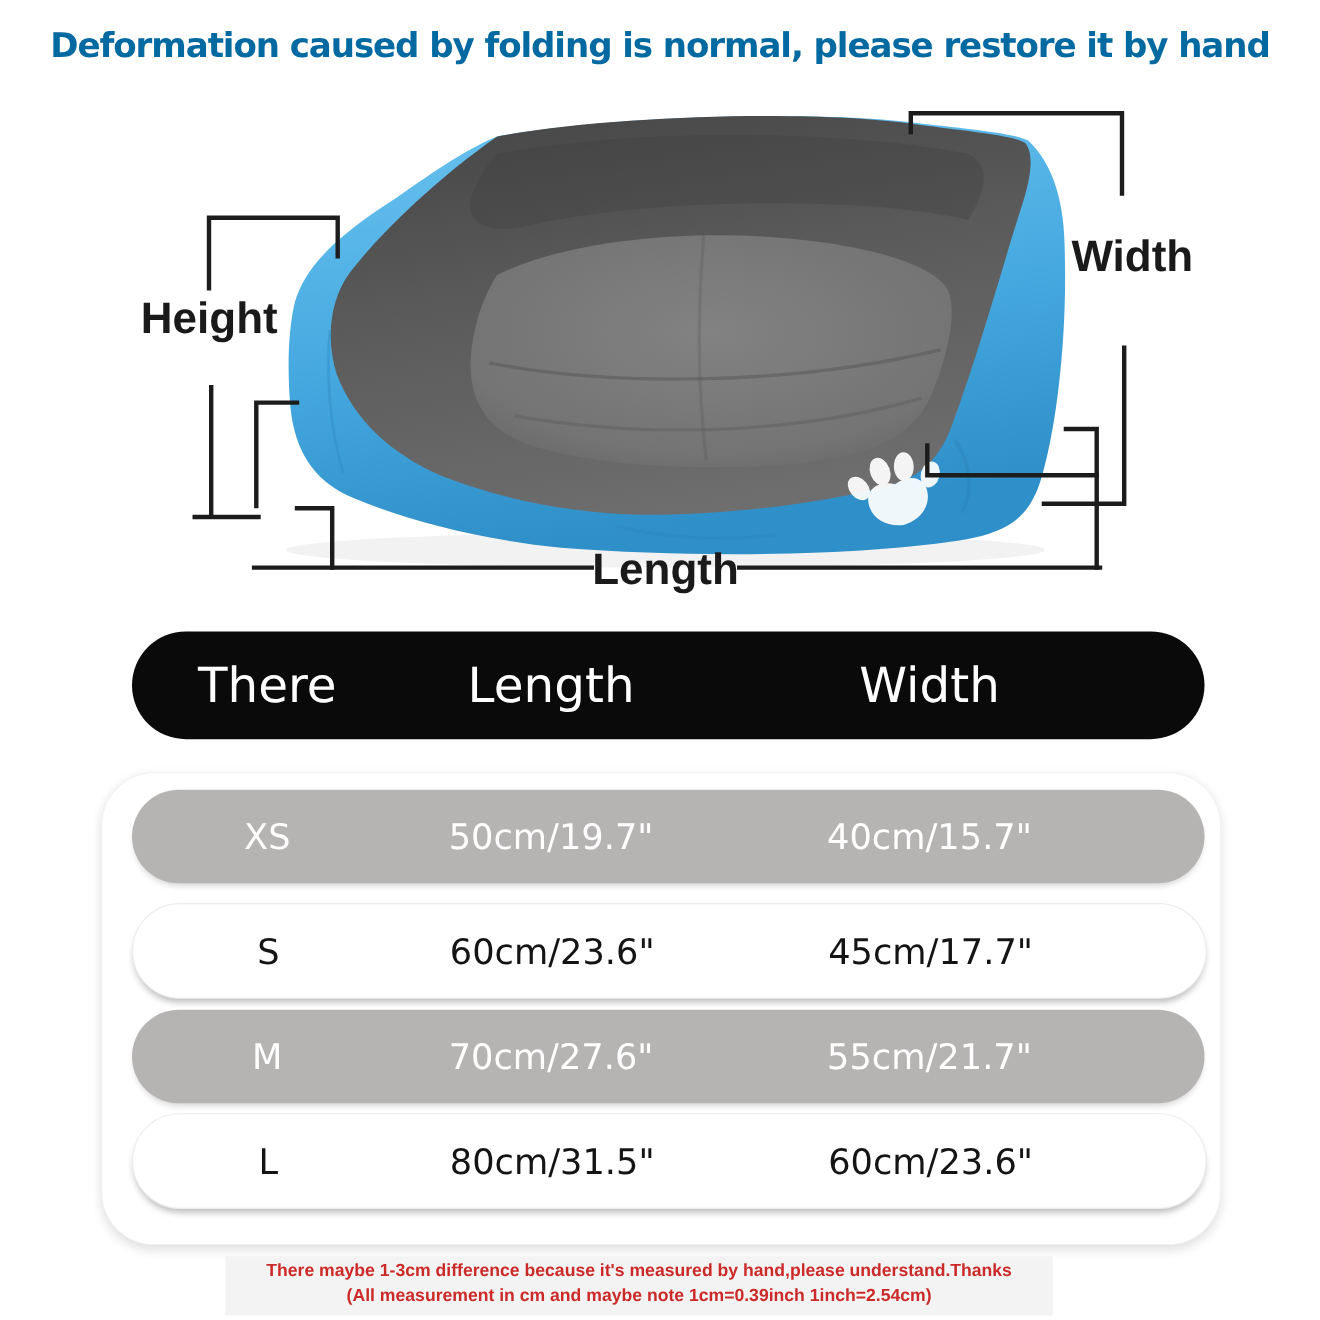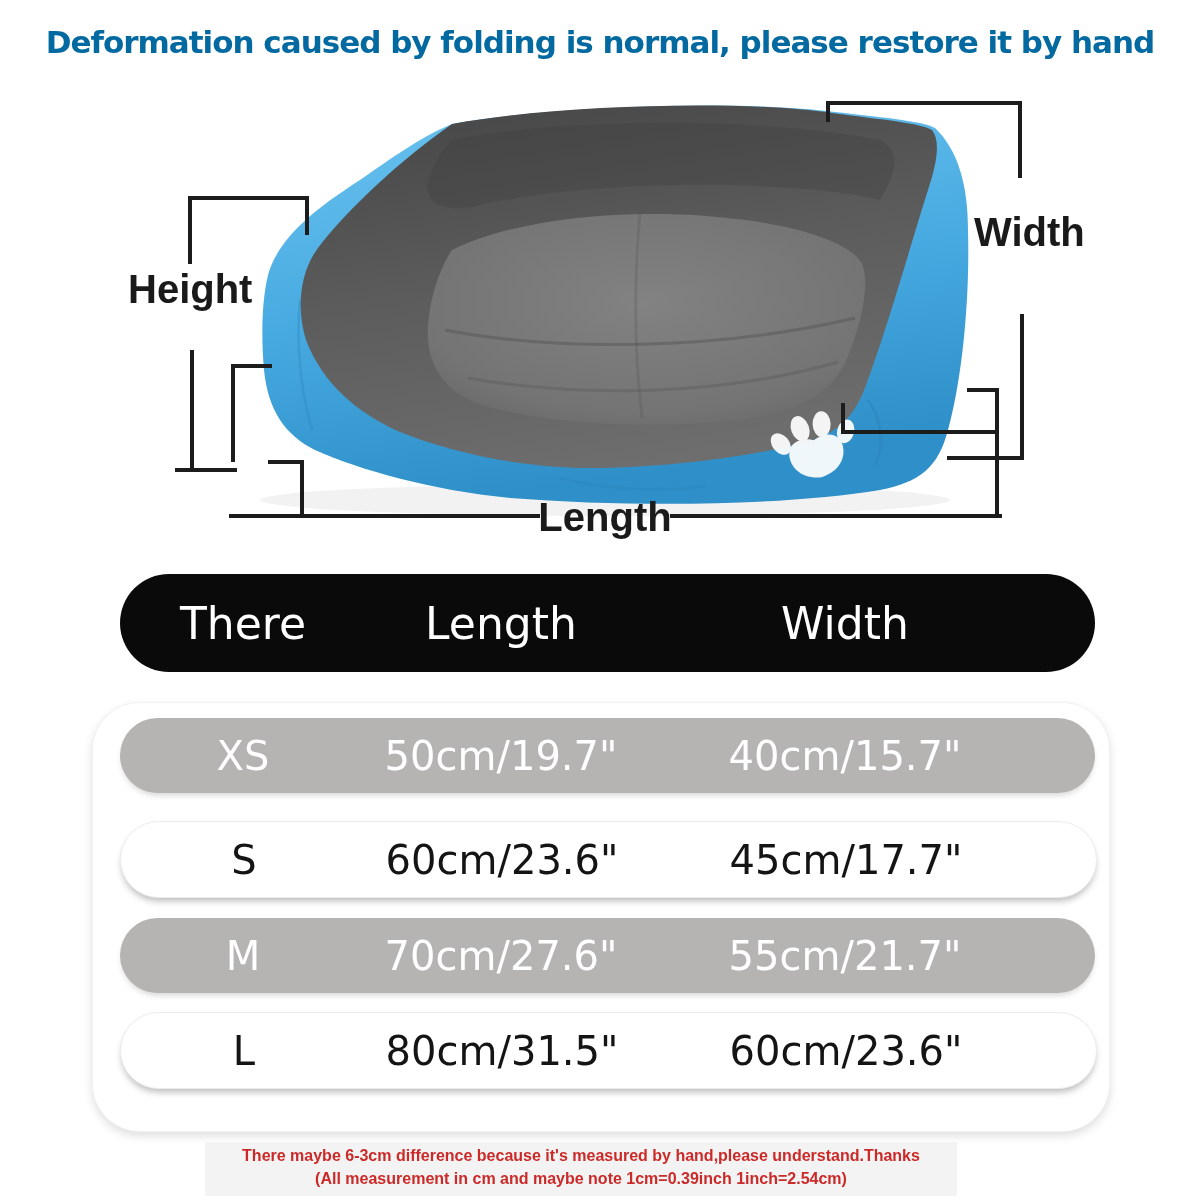--- a/index.html
+++ b/index.html
@@ -33,21 +33,21 @@
   }
   .c1 { left:0;     width:246px; }
   .c2 { left:246px; width:270px; }
   .c3 { left:530px; width:390px; }
 
   .chart-header {
     top:574px; height:98px; background:#0a0a0a;
   }
   .chart-header .cell { color:#ffffff; font-size:44px; }
 
-  .row { height:75px; font-size:40px; }
+  .row { height:85px; font-size:32px; }
   .row-gray  { background:#b6b3b3; color:#ffffff;
                box-shadow:0 4px 6px -2px rgba(0,0,0,0.18); }
   .row-white { background:#ffffff; color:#141414;
                border:1px solid #ececec;
                box-shadow:0 5px 7px -2px rgba(0,0,0,0.28); }
   .row-xs { top:718px; }
   .row-s  { top:821px; }
   .row-m  { top:918px; }
   .row-l  { top:1012px; }
 
@@ -189,15 +189,15 @@
   <div class="cell c3">55cm/21.7"</div>
 </div>
 
 <div class="pill row row-white row-l">
   <div class="cell c1">L</div>
   <div class="cell c2">80cm/31.5"</div>
   <div class="cell c3">60cm/23.6"</div>
 </div>
 
 <div class="footnote">
-  <div class="footnote-line1">There maybe 6-3cm difference because it's measured by hand,please understand.Thanks</div>
+  <div class="footnote-line1">There maybe 1-3cm difference because it's measured by hand,please understand.Thanks</div>
   <div class="footnote-line2">(All measurement in cm and maybe note 1cm=0.39inch 1inch=2.54cm)</div>
 </div>
 
 </body></html>

